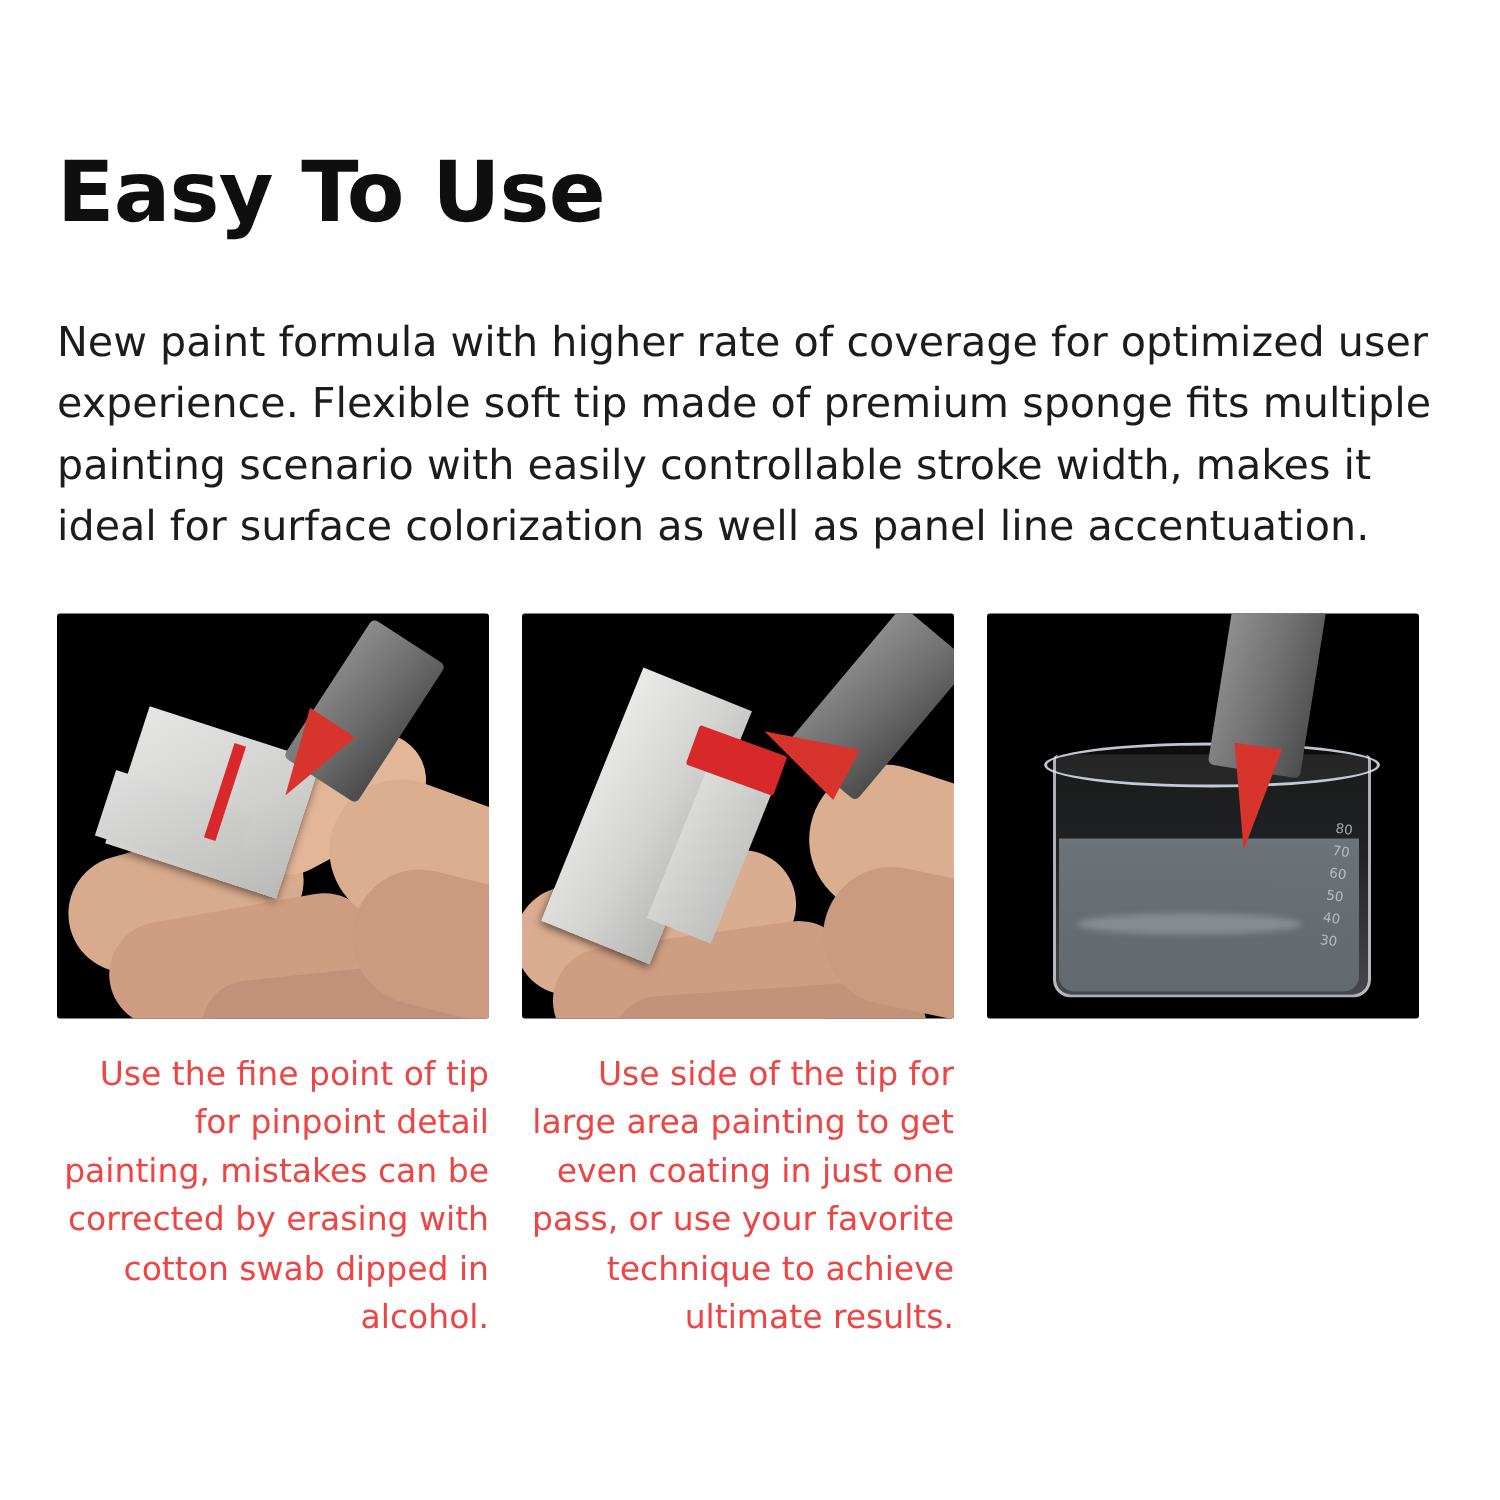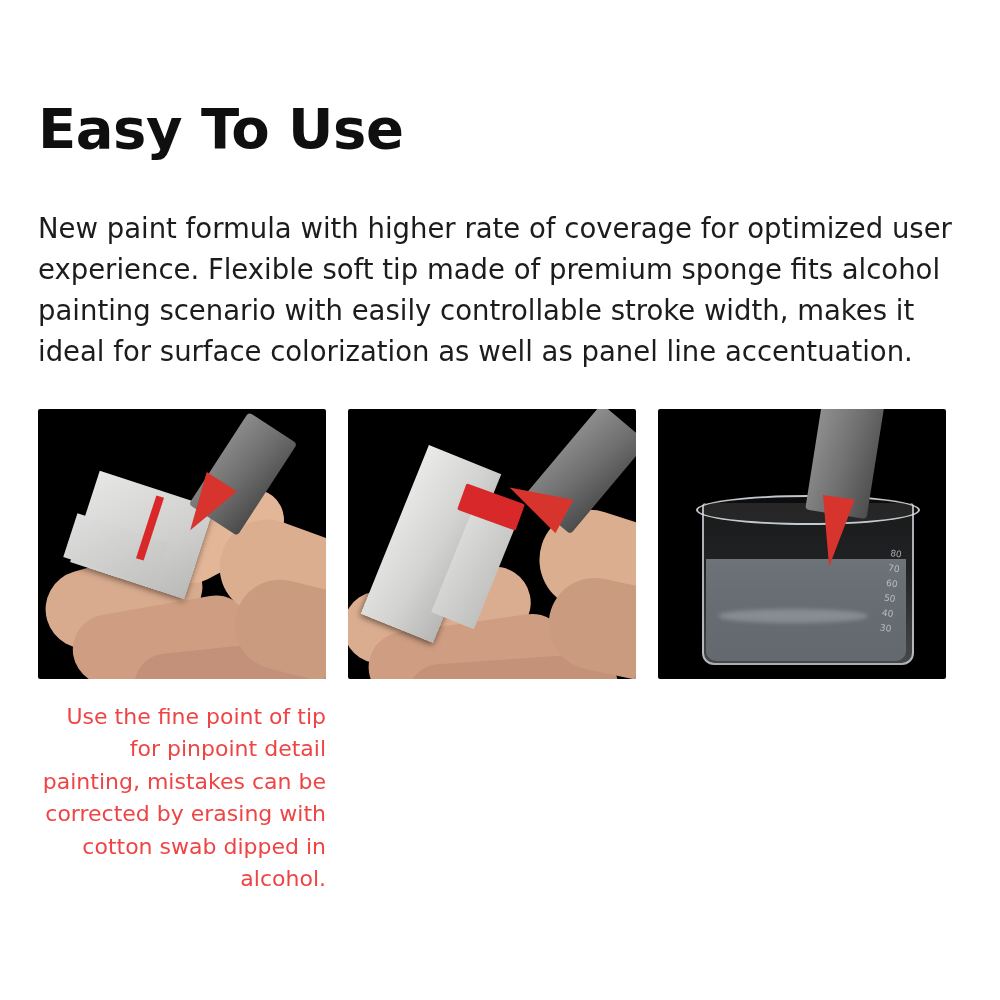--- a/index.html
+++ b/index.html
@@ -179,21 +179,21 @@
     background: rgba(255,255,255,.22); border-radius:50%; filter: blur(2px);
   }
 </style>
 </head>
 <body>
 
 <div class="page">
 
   <h1 class="title">Easy To Use</h1>
 
-  <p class="intro">New paint formula with higher rate of coverage for optimized user experience. Flexible soft tip made of premium sponge fits alcohol painting scenario with easily controllable stroke width, makes it ideal for surface colorization as well as panel line accentuation.</p>
+  <p class="intro">New paint formula with higher rate of coverage for optimized user experience. Flexible soft tip made of premium sponge fits multiple painting scenario with easily controllable stroke width, makes it ideal for surface colorization as well as panel line accentuation.</p>
 
   <div class="cards">
 
     <div class="card">
       <div class="photo p1">
         <div class="hand finger-a"></div>
         <div class="hand finger-b"></div>
         <div class="hand finger-c"></div>
         <div class="hand thumbtop"></div>
         <div class="part"></div>
@@ -213,20 +213,21 @@
         <div class="f2"></div>
         <div class="f3"></div>
         <div class="part"></div>
         <div class="part-b"></div>
         <div class="red"></div>
         <div class="rh1"></div>
         <div class="rh2"></div>
         <div class="pen"></div>
         <div class="nib"></div>
       </div>
+      <div class="caption">Use side of the tip for large area painting to get even coating in just one pass, or use your favorite technique to achieve ultimate results.</div>
     </div>
 
     <div class="card">
       <div class="photo p3">
         <div class="beaker"></div>
         <div class="water"></div>
         <div class="glow"></div>
         <div class="rim"></div>
         <div class="ticks">
           <div>80</div>

